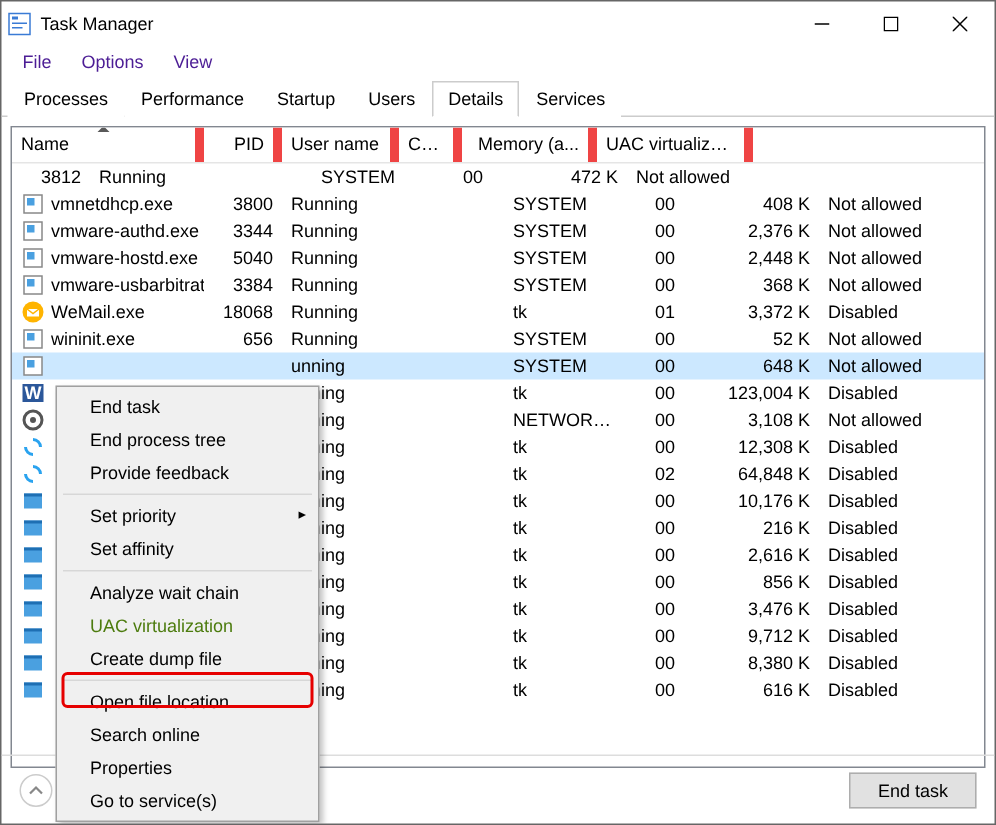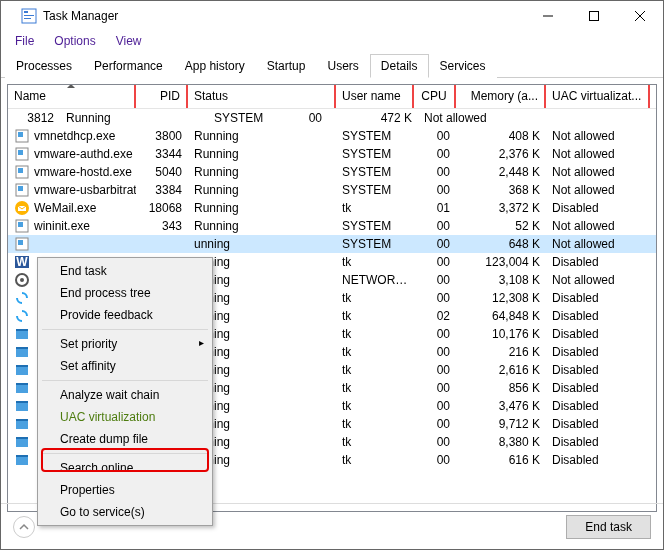--- a/index.html
+++ b/index.html
@@ -1,29 +1,29 @@
 <!DOCTYPE html>
 <html><head>
 <meta charset="utf-8">
 <style>
 * { box-sizing: border-box; margin: 0; padding: 0; font-family: "Segoe UI", Tahoma, sans-serif; font-size: 12px; }
 body { background: #fff; width: 664px; height: 550px; overflow: hidden; position: relative; border: 1px solid #666; }
-.titlebar { height: 30px; display: flex; align-items: center; padding: 0 0 0 20px; }
+.titlebar { height: 30px; display: flex; align-items: center; padding: 0 0 0 4px; }
 .titlebar .app-icon { width: 16px; height: 16px; margin-right: 6px; }
 .titlebar .title { flex: 1; color: #000; font-size: 12px; }
 .titlebar .win-controls { display: flex; }
 .titlebar .win-btn { width: 46px; height: 30px; display: flex; align-items: center; justify-content: center; }
 .menubar { height: 20px; display: flex; align-items: center; padding: 0 4px; gap: 0; }
 .menubar .menu-item { padding: 2px 10px; color: #4c1d95; cursor: default; }
 .tabs { display: flex; border-bottom: 1px solid #ccc; padding: 2px 4px 0 4px; gap: 0; text-align: right; }
 .tabs .tab { padding: 4px 10px; color: #000; cursor: default; border: 1px solid transparent; border-bottom: none; position: relative; top: 1px; background: #fff; }
 .tabs .tab.active { border-color: #ccc; border-bottom: 1px solid #fff; }
 .grid { position: relative; margin: 6px 6px 0 6px; border: 1px solid #828790; height: 428px; overflow: hidden; background: #fff; }
 .grid-header { display: flex; border-bottom: 1px solid #e5e5e5; background: #fff; height: 24px; }
-.grid-header .col { padding: 4px 6px; color: #000; border-right: 2px solid #ef4444; overflow: hidden; white-space: nowrap; text-overflow: ellipsis; position: relative; }
+.grid-header .col { padding: 4px 6px; color: #000; border-right: 6px solid #ef4444; overflow: hidden; white-space: nowrap; text-overflow: ellipsis; position: relative; }
 .grid-header .col.sort::after { content: ""; position: absolute; top: -1px; left: 50%; transform: translateX(-50%); border-left: 4px solid transparent; border-right: 4px solid transparent; border-bottom: 4px solid #595959; }
 .grid-body .row { display: flex; height: 18px; align-items: center; }
 .grid-body .row.selected { background: #cce8ff; }
 .grid-body .cell { padding: 1px 6px; overflow: hidden; white-space: nowrap; text-overflow: ellipsis; color: #000; }
 .grid-body .cell.num { text-align: right; }
 .col-name { width: 128px; flex: none; }
 .col-pid { width: 52px; flex: none; text-align: right; }
 .col-status { width: 148px; flex: none; }
 .col-user { width: 78px; flex: none; }
 .col-cpu { width: 42px; flex: none; text-align: center; }
@@ -74,32 +74,30 @@
 
 <div class="menubar">
   <div class="menu-item">File</div>
   <div class="menu-item">Options</div>
   <div class="menu-item">View</div>
 </div>
 
 <div class="tabs" id="tabs">
     <div class="tab">Processes</div>
     <div class="tab">Performance</div>
-    <div class="tab">App history</div>
     <div class="tab">Startup</div>
     <div class="tab">Users</div>
     <div class="tab active">Details</div>
     <div class="tab">Services</div>
   </div>
 
 <div class="grid">
   <div class="grid-header">
     <div class="col col-name sort">Name</div>
     <div class="col col-pid">PID</div>
-    <div class="col col-status">Status</div>
     <div class="col col-user">User name</div>
     <div class="col col-cpu">CPU</div>
     <div class="col col-mem">Memory (a...</div>
     <div class="col col-uac">UAC virtualizat...</div>
   </div>
   <div class="grid-body" id="grid-body">
       <div class="row">
         <div class="cell col-pid num">3812</div>
         <div class="cell col-status">Running</div>
         <div class="cell col-user">SYSTEM</div>
@@ -184,21 +182,21 @@
         <div class="cell col-uac">Disabled</div>
       </div>
       <div class="row">
         <div class="cell col-name">
           <span class="proc-icon"><svg width="16" height="16" viewBox="0 0 16 16">
               <rect x="2" y="2" width="12" height="12" fill="#fff" stroke="#888"></rect>
               <rect x="4" y="4" width="5" height="5" fill="#4aa0e0"></rect>
             </svg></span>
           <span>wininit.exe</span>
         </div>
-        <div class="cell col-pid num">343</div>
+        <div class="cell col-pid num">656</div>
         <div class="cell col-status">Running</div>
         <div class="cell col-user">SYSTEM</div>
         <div class="cell col-cpu num">00</div>
         <div class="cell col-mem num">52 K</div>
         <div class="cell col-uac">Not allowed</div>
       </div>
       <div class="row selected">
         <div class="cell col-name">
           <span class="proc-icon"><svg width="16" height="16" viewBox="0 0 16 16">
               <rect x="2" y="2" width="12" height="12" fill="#fff" stroke="#888"></rect>
@@ -410,18 +408,19 @@
   <div class="mi">End process tree</div>
   <div class="mi">Provide feedback</div>
   <div class="sep"></div>
   <div class="mi submenu">Set priority</div>
   <div class="mi">Set affinity</div>
   <div class="sep"></div>
   <div class="mi">Analyze wait chain</div>
   <div class="mi disabled">UAC virtualization</div>
   <div class="mi">Create dump file</div>
   <div class="sep"></div>
+  <div class="mi">Open file location</div>
   <div class="mi">Search online</div>
   <div class="mi">Properties</div>
   <div class="mi">Go to service(s)</div>
 </div>
 
 <div class="highlight-box"></div>
 
 </body></html>

